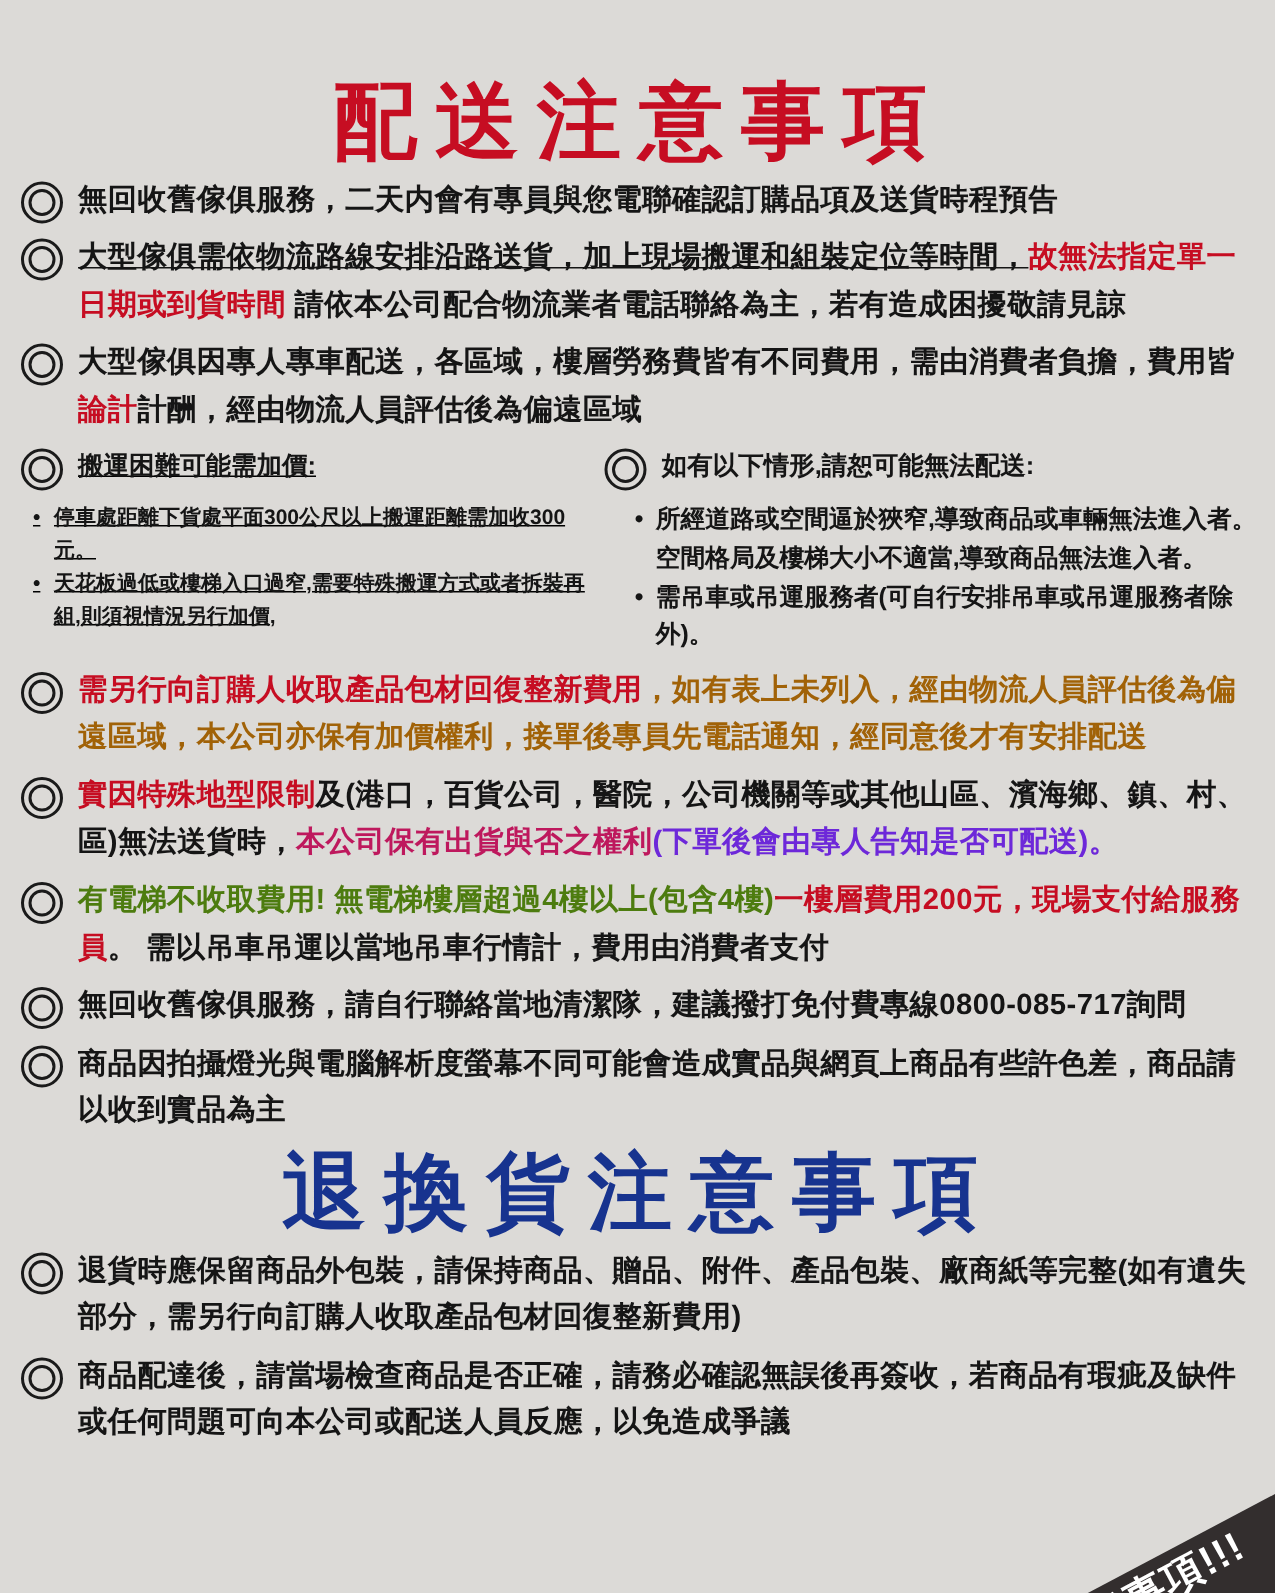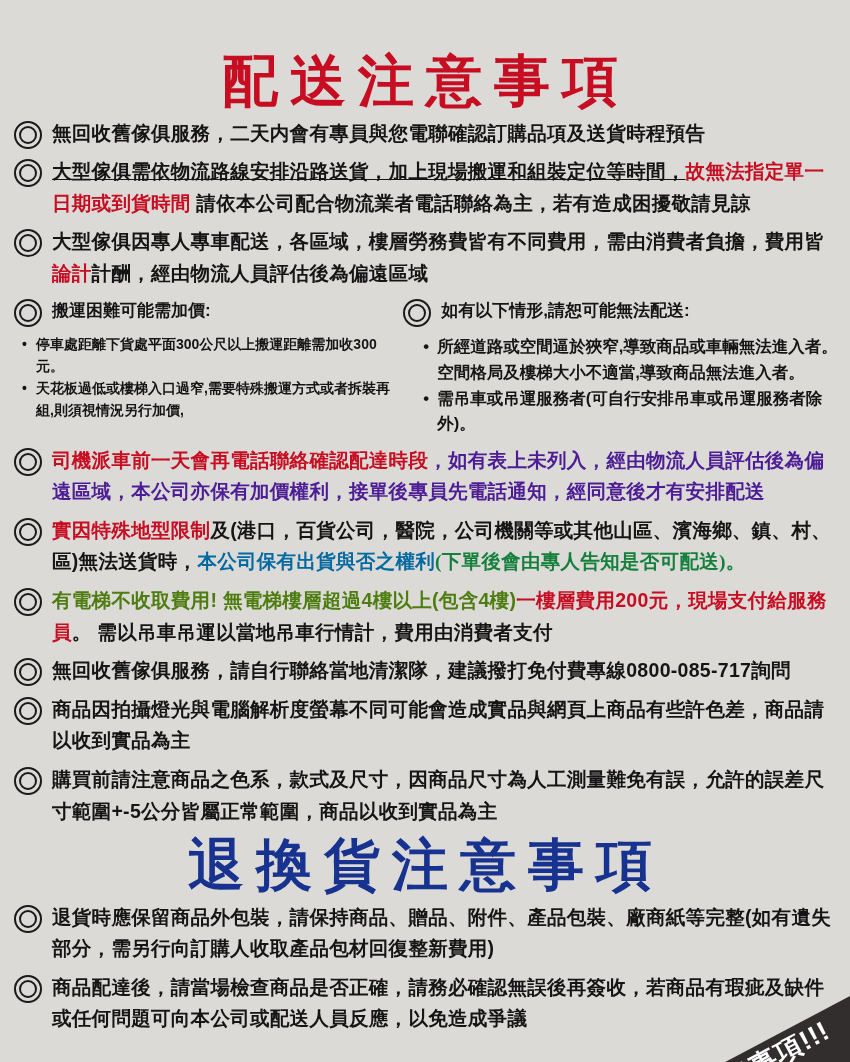--- a/index.html
+++ b/index.html
@@ -50,21 +50,21 @@
     font-size:19.5px;
     font-weight:700;
     line-height:1.62;
     color:#151515;
     letter-spacing:0.3px;
   }
   .twocol{
     display:flex;
     margin:2px 0 8px 0;
   }
-  .col-left{flex:0 0 47%;}
+  .col-left{flex:0 0 47%;text-decoration:underline;}
   .col-right{flex:1;}
   .subhead{
     font-size:17px;
     font-weight:700;
     color:#151515;
     line-height:1.4;
     padding-top:3px;
   }
   .sublist{margin-top:4px;}
   .col-left .sublist{margin-left:10px;}
@@ -161,41 +161,37 @@
             <span class="dot">•</span>
             <span>需吊車或吊運服務者(可自行安排吊車或吊運服務者除外)。</span>
           </div>
         </div>
     </div>
   </div>
 
   <div>
       <div class="row">
         <span class="bullet"></span>
-        <p class="txt"><span style="color: rgb(198, 13, 34);">司機派車前一天會再電話聯絡確認配達時段</span><span style="color: #4c1d95;">，如有表上未列入，經由物流人員評估後為偏遠區域，本公司亦保有加價權利，接單後專員先電話通知，經同意後才有安排配送</span></p>
-      </div>
-      <div class="row">
-        <span class="bullet"></span>
-        <p class="txt"><span style="color: rgb(198, 13, 34);">實因特殊地型限制</span><span style="color: rgb(21, 21, 21);">及(港口，百貨公司，醫院，公司機關等或其他山區、濱海鄉、鎮、村、區)無法送貨時，</span><span style="color: #0369a1;">本公司保有出貨與否之權利</span><span style="color: #15803d; font-family: Liberation Serif, serif;">(下單後會由專人告知是否可配送)。</span></p>
+        <p class="txt"><span style="color: rgb(198, 13, 34);">需另行向訂購人收取產品包材回復整新費用</span><span style="color: #a16207;">，如有表上未列入，經由物流人員評估後為偏遠區域，本公司亦保有加價權利，接單後專員先電話通知，經同意後才有安排配送</span></p>
+      </div>
+      <div class="row">
+        <span class="bullet"></span>
+        <p class="txt"><span style="color: rgb(198, 13, 34);">實因特殊地型限制</span><span style="color: rgb(21, 21, 21);">及(港口，百貨公司，醫院，公司機關等或其他山區、濱海鄉、鎮、村、區)無法送貨時，</span><span style="color: #be185d;">本公司保有出貨與否之權利</span><span style="color: #6d28d9;">(下單後會由專人告知是否可配送)。</span></p>
       </div>
       <div class="row">
         <span class="bullet"></span>
         <p class="txt"><span style="color: #4d7c0f; text-align: right;">有電梯不收取費用! 無電梯樓層超過4樓以上(包含4樓)</span><span style="color: rgb(198, 13, 34);">一樓層費用200元，現場支付給服務員</span><span style="color: rgb(21, 21, 21);">。 需以吊車吊運以當地吊車行情計，費用由消費者支付</span></p>
       </div>
       <div class="row">
         <span class="bullet"></span>
         <p class="txt"><span style="color: rgb(21, 21, 21);">無回收舊傢俱服務，請自行聯絡當地清潔隊，建議撥打免付費專線0800-085-717詢問</span></p>
       </div>
       <div class="row">
         <span class="bullet"></span>
         <p class="txt"><span style="color: rgb(21, 21, 21);">商品因拍攝燈光與電腦解析度螢幕不同可能會造成實品與網頁上商品有些許色差，商品請以收到實品為主</span></p>
-      </div>
-      <div class="row">
-        <span class="bullet"></span>
-        <p class="txt"><span style="color: rgb(21, 21, 21);">購買前請注意商品之色系，款式及尺寸，因商品尺寸為人工測量難免有誤，允許的誤差尺寸範圍+-5公分皆屬正常範圍，商品以收到實品為主</span></p>
       </div>
     </div>
 
   <h1 class="title blue-title">退換貨注意事項</h1>
 
   <div>
       <div class="row">
         <span class="bullet"></span>
         <p class="txt"><span style="color: rgb(21, 21, 21);">退貨時應保留商品外包裝，請保持商品、贈品、附件、產品包裝、廠商紙等完整(如有遺失部分，需另行向訂購人收取產品包材回復整新費用)</span></p>
       </div>

